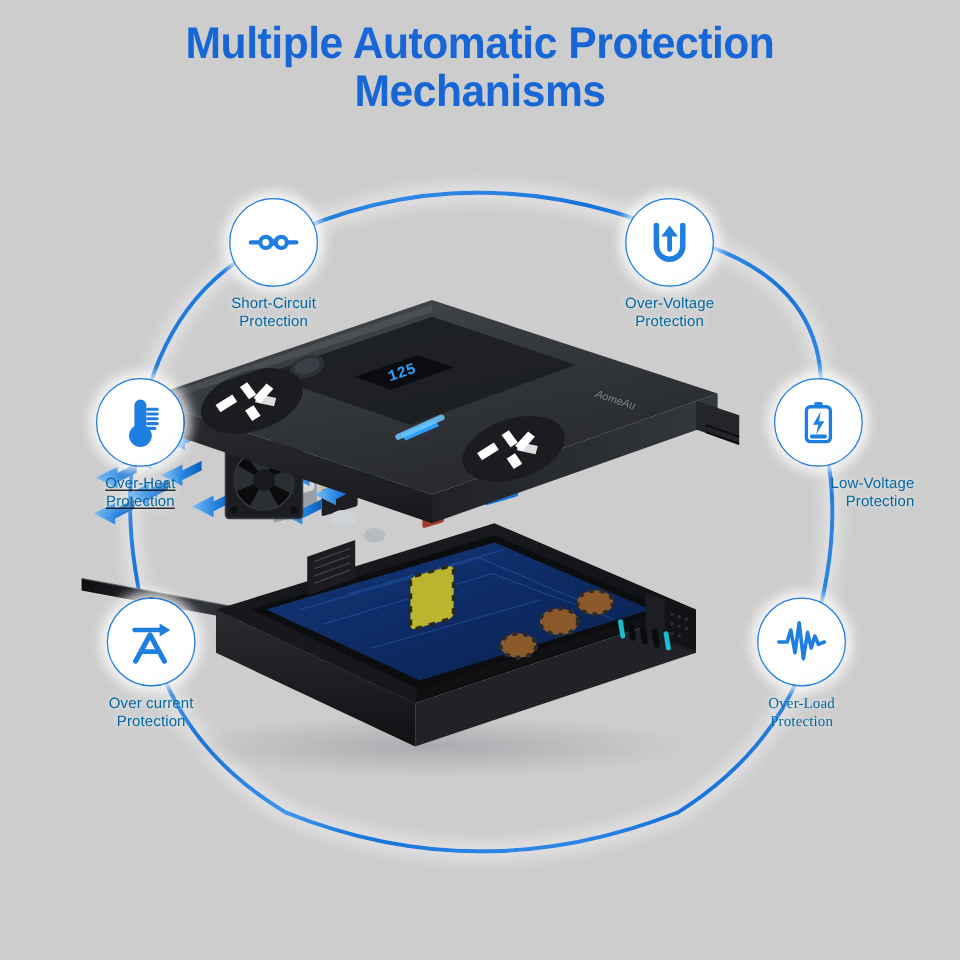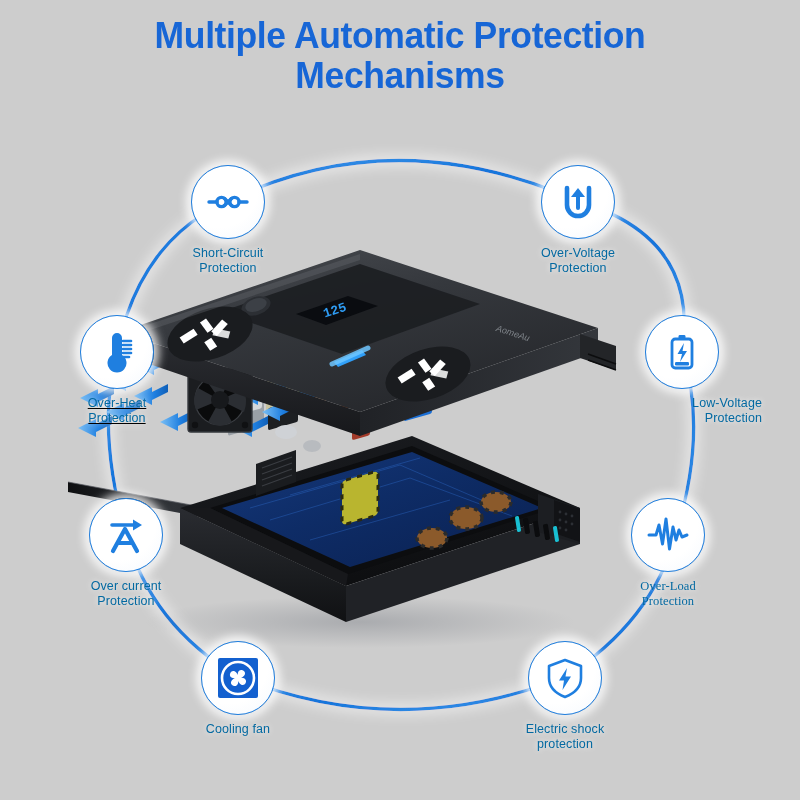--- a/index.html
+++ b/index.html
@@ -358,21 +358,21 @@
             <path d="M 26.5 19.5 L 19.5 26.5"></path>
         </g>
       </svg>
     </div>
     <div class="cap">
       <span>Short-Circuit</span>
       <span>Protection</span>
     </div>
   </div>
 
-  <div class="node" style="left:578px;top:165px;">
+  <div class="node" style="left:558px;top:165px;">
     <div class="bubble">
       <svg width="44" height="44" viewBox="0 0 44 44">
         <path d="M 11 8 L 11 25 A 11 11 0 0 0 33 25 L 33 8" stroke="#1f7fe0" stroke-width="4.6" fill="none" stroke-linecap="round"></path>
         <path d="M 22 28 L 22 12" stroke="#1f7fe0" stroke-width="4" stroke-linecap="round"></path>
         <path d="M 22 8 L 29 17 L 15 17 Z" fill="#1f7fe0"></path>
       </svg>
     </div>
     <div class="cap">
       <span>Over-Voltage</span>
       <span>Protection</span>
@@ -433,46 +433,15 @@
       <svg width="46" height="44" viewBox="0 0 46 44">
         <path d="M 4 22 L 11 22 L 14 12 L 17.5 31 L 21 6 L 24.5 36 L 28 14 L 31 27 L 34 17 L 37 24 L 42 22" stroke="#1f7fe0" stroke-width="3" fill="none" stroke-linecap="round" stroke-linejoin="round"></path>
       </svg>
     </div>
     <div class="cap">
       <span>Over-Load</span>
       <span>Protection</span>
     </div>
   </div>
 
-  <div class="node" style="left:238px;top:641px;">
-    <div class="bubble">
-      <svg width="42" height="42" viewBox="0 0 42 42">
-        <rect x="1" y="1" width="40" height="40" rx="2" fill="#1360cf"></rect>
-        <circle cx="21" cy="21" r="16" fill="none" stroke="#ffffff" stroke-width="2.6"></circle>
-        <g fill="#ffffff">
-          <path d="M 21 21 C 21 13 14 12 13 17 C 12.2 21 17 22 21 21 Z"></path>
-          <path d="M 21 21 C 29 21 30 14 25 13 C 21 12.2 20 17 21 21 Z"></path>
-          <path d="M 21 21 C 21 29 28 30 29 25 C 29.8 21 25 20 21 21 Z"></path>
-          <path d="M 21 21 C 13 21 12 28 17 29 C 21 29.8 22 25 21 21 Z"></path>
-          <circle cx="21" cy="21" r="3.6"></circle>
-        </g>
-      </svg>
-    </div>
-    <div class="cap">
-      <span>Cooling fan</span>
-      <span></span>
-    </div>
-  </div>
-
-  <div class="node" style="left:565px;top:641px;">
-    <div class="bubble">
-      <svg width="42" height="44" viewBox="0 0 42 44">
-        <path d="M 21 4 L 37 10 L 37 22 C 37 31 30 37.5 21 41 C 12 37.5 5 31 5 22 L 5 10 Z" fill="none" stroke="#1f7fe0" stroke-width="2.6" stroke-linejoin="round"></path>
-        <path d="M 23 12 L 15 24.5 L 20 24.5 L 18.5 34 L 27 20.5 L 21.5 20.5 Z" fill="#1f7fe0"></path>
-      </svg>
-    </div>
-    <div class="cap">
-      <span>Electric shock</span>
-      <span>protection</span>
-    </div>
-  </div>
+
 
 </div>
 
 </body></html>

